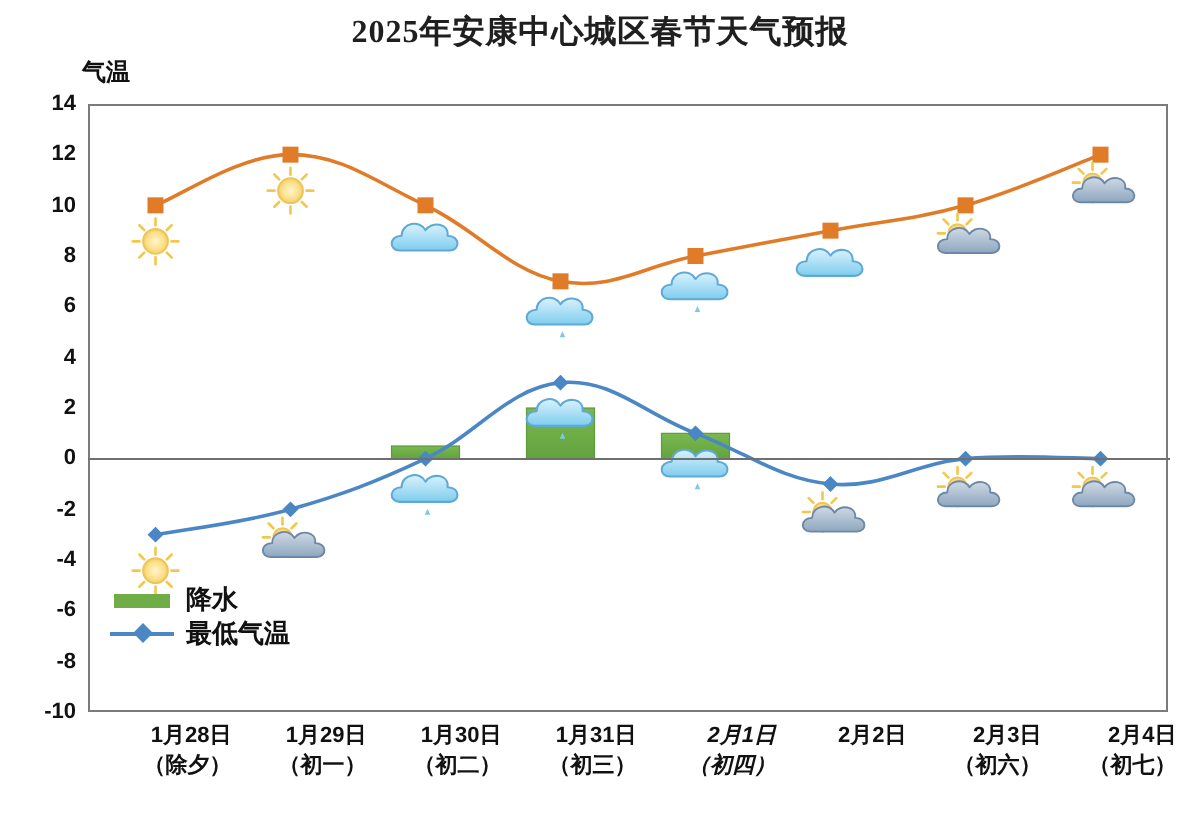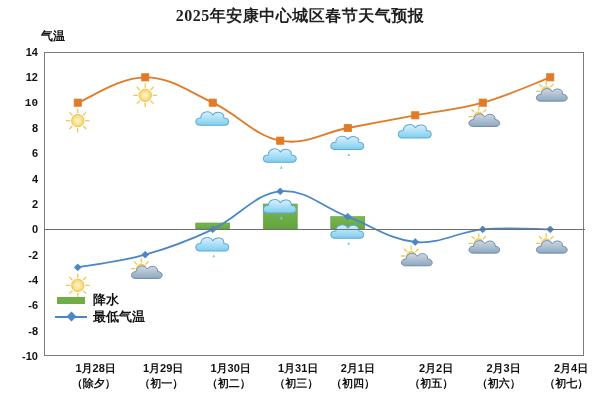--- a/index.html
+++ b/index.html
@@ -71,39 +71,39 @@
 
   <div class="chart-title">2025年安康中心城区春节天气预报</div>
   <div class="y-axis-title">气温</div>
   <div class="issuer-note">安康市气象台发布</div>
 
   <div class="plot-frame"></div>
 
   <div id="yticks">
       <div class="ytick" style="top: 52px;">14</div>
       <div class="ytick" style="top: 77.3333px;">12</div>
-      <div class="ytick" style="top: 102.667px; font-family: Liberation Mono, monospace;">10</div>
+      <div class="ytick" style="top: 102.667px;">10</div>
       <div class="ytick" style="top: 128px;">8</div>
       <div class="ytick" style="top: 153.333px;">6</div>
       <div class="ytick" style="top: 178.667px;">4</div>
       <div class="ytick" style="top: 204px;">2</div>
       <div class="ytick" style="top: 229.333px;">0</div>
       <div class="ytick" style="top: 254.667px;">-2</div>
       <div class="ytick" style="top: 280px;">-4</div>
       <div class="ytick" style="top: 305.333px;">-6</div>
       <div class="ytick" style="top: 330.667px;">-8</div>
       <div class="ytick" style="top: 356px;">-10</div>
     </div>
   <div id="xlabels">
       <div class="xlab" style="left: 39.75px; top: 361px;"><span>1月28日</span><span class="l2">（除夕）</span></div>
       <div class="xlab" style="left: 107.25px; top: 361px;"><span>1月29日</span><span class="l2">（初一）</span></div>
       <div class="xlab" style="left: 174.75px; top: 361px;"><span>1月30日</span><span class="l2">（初二）</span></div>
       <div class="xlab" style="left: 242.25px; top: 361px;"><span>1月31日</span><span class="l2">（初三）</span></div>
-      <div class="xlab" style="left: 299px; top: 361px;"><span>2月1日</span><span class="l2">（初四）</span></div>
-      <div class="xlab" style="left: 377.25px; top: 361px;"><span>2月2日</span><span class="l2">（初五）</span></div>
+      <div class="xlab" style="left: 312px; top: 361px; font-style: italic;"><span>2月1日</span><span class="l2">（初四）</span></div>
+      <div class="xlab" style="left: 377.25px; top: 361px;"><span>2月2日</span></div>
       <div class="xlab" style="left: 444.75px; top: 361px;"><span>2月3日</span><span class="l2">（初六）</span></div>
       <div class="xlab" style="left: 512.25px; top: 361px;"><span>2月4日</span><span class="l2">（初七）</span></div>
     </div>
 
   <svg class="layer" id="chart-svg" xmlns="http://www.w3.org/2000/svg">
     <defs>
       <radialGradient id="sunGrad" cx="50%" cy="50%" r="50%">
         <stop offset="0%" stop-color="#fff6cc"></stop>
         <stop offset="70%" stop-color="#fbe08a"></stop>
         <stop offset="100%" stop-color="#f3cf63"></stop>

